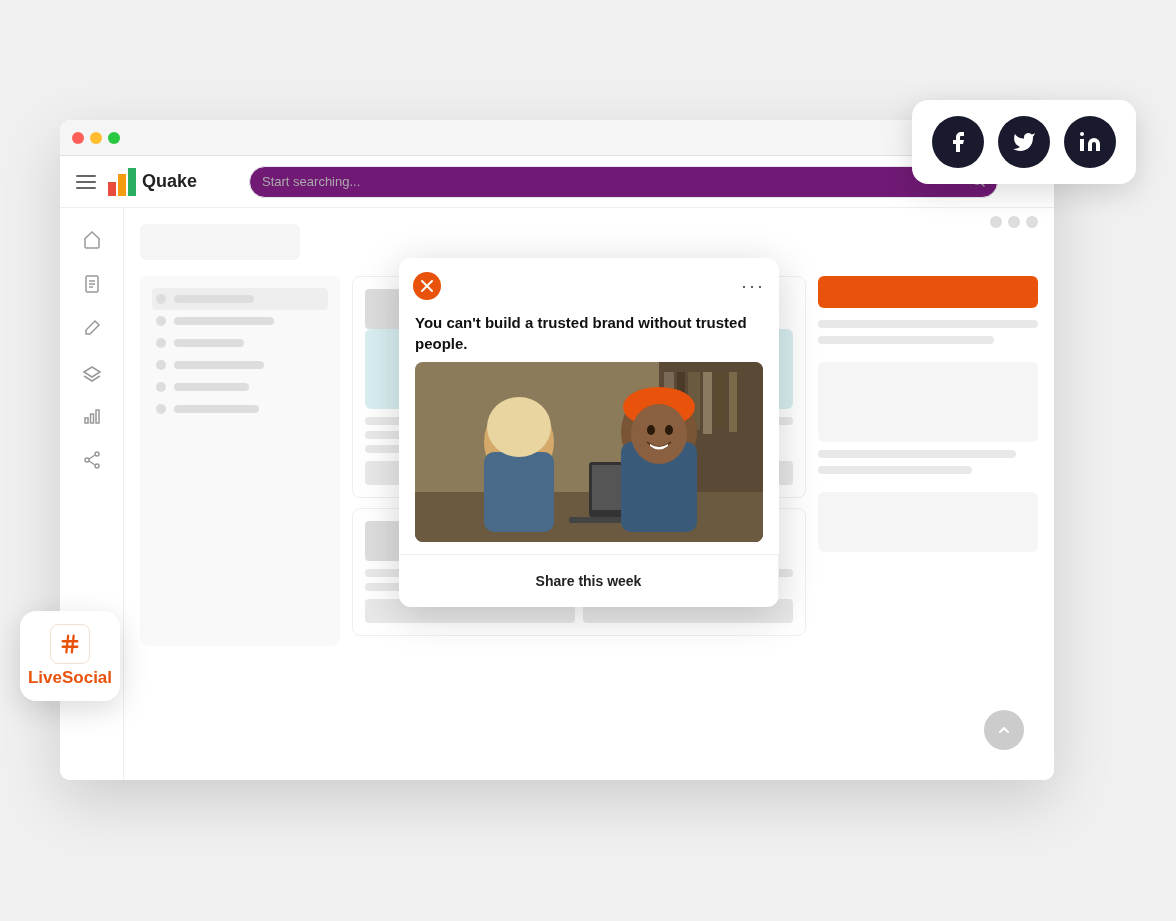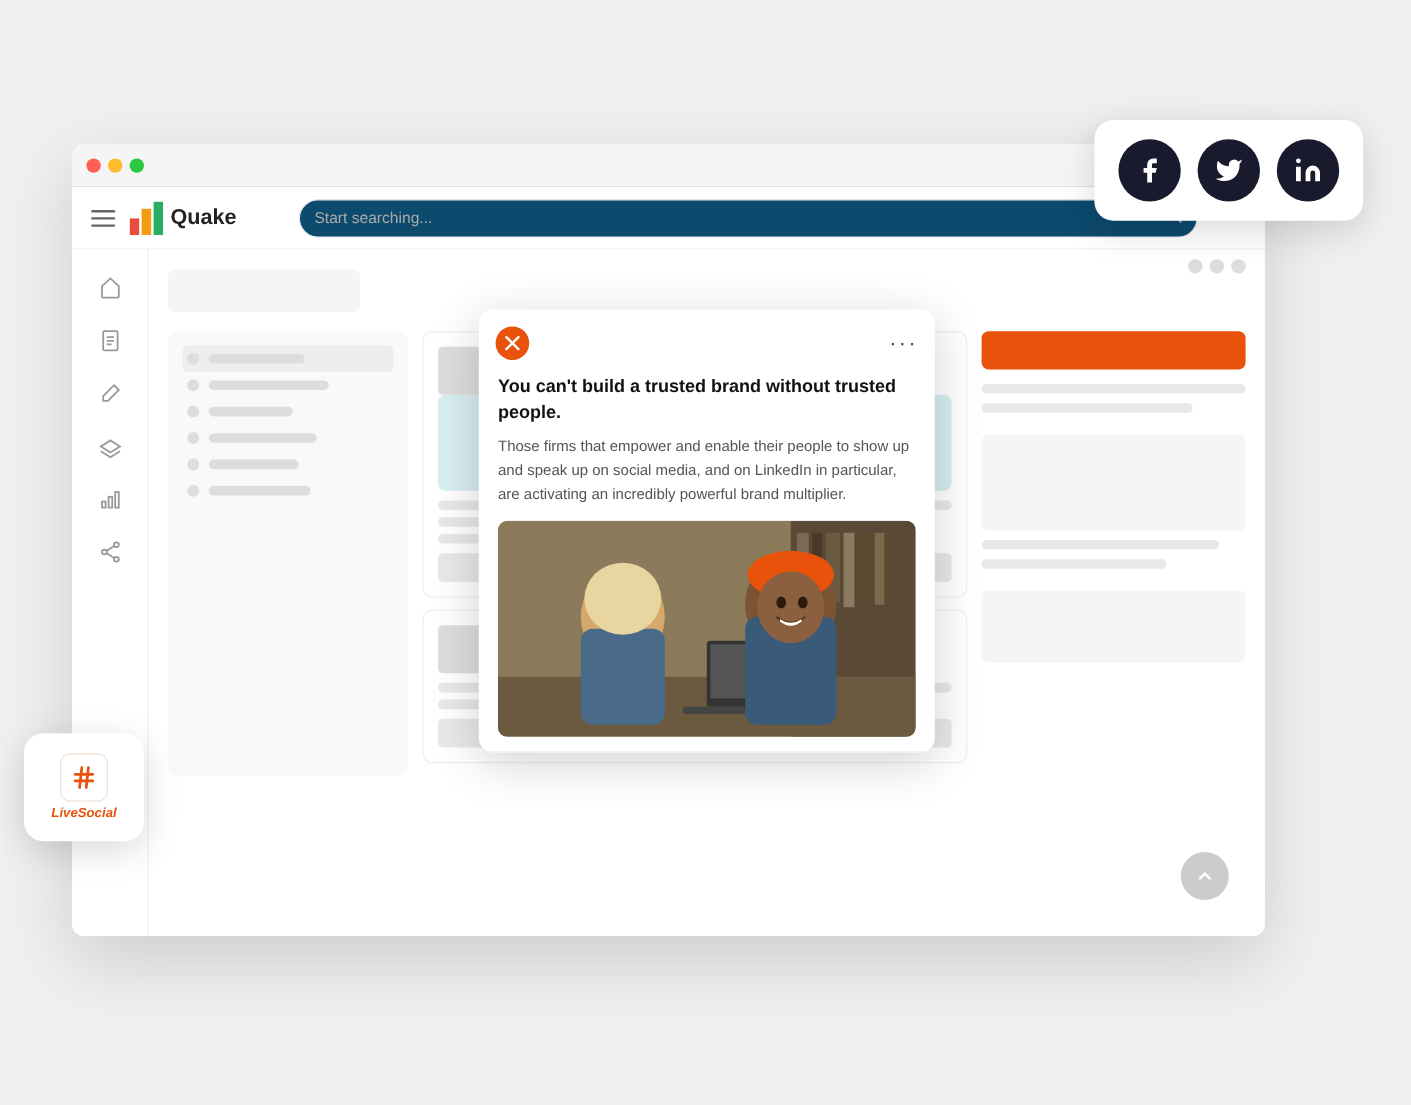--- a/index.html
+++ b/index.html
@@ -83,21 +83,21 @@
       height: 28px;
     }
     .logo-text {
       font-size: 18px;
       font-weight: 600;
       color: #222;
     }
     .search-bar {
       flex: 1;
       margin: 0 40px;
-      background: #0c4a6e;
+      background: #701a75;
       border: 1px solid #e8e8e8;
       border-radius: 20px;
       height: 32px;
       display: flex;
       align-items: center;
       padding: 0 12px;
       gap: 8px;
     }
     .search-placeholder {
       font-size: 13px;
@@ -392,24 +392,23 @@
       width: 40px;
       height: 40px;
       border-radius: 8px;
       border: 1px solid #f0e0d0;
       display: flex;
       align-items: center;
       justify-content: center;
     }
     .livesocial-icon svg { width: 22px; height: 22px; fill: #e8520a; }
     .livesocial-text {
-      font-size: 11px;
+      font-size: 17px;
       font-weight: 700;
       color: #e8520a;
-      font-style: italic;
     }
 
     
     .scroll-top-btn {
       position: absolute;
       bottom: 30px;
       right: 30px;
       width: 40px;
       height: 40px;
       background: #ccc;
@@ -624,21 +623,20 @@
           <div class="close-btn">
             <svg viewBox="0 0 14 14" fill="none">
               <line x1="2" y1="2" x2="12" y2="12" stroke="white" stroke-width="2" stroke-linecap="round"></line>
               <line x1="12" y1="2" x2="2" y2="12" stroke="white" stroke-width="2" stroke-linecap="round"></line>
             </svg>
           </div>
           <button class="more-btn">···</button>
         </div>
         <div class="modal-body">
           <p class="modal-title">You can't build a trusted brand without trusted people.</p>
-          <p class="modal-text">Those firms that empower and enable their people to show up and speak up on social media, and on LinkedIn in particular, are activating an incredibly powerful brand multiplier.</p>
           <div class="modal-image">
             
             <svg width="100%" height="100%" viewBox="0 0 380 180" preserveAspectRatio="xMidYMid slice">
 
               <rect width="380" height="180" fill="#8B7B5A"></rect>
 
               <rect x="260" y="0" width="120" height="180" fill="#5a4a35"></rect>
               <rect x="265" y="10" width="10" height="60" fill="#7a6a55"></rect>
               <rect x="278" y="10" width="8" height="55" fill="#4a3a28"></rect>
               <rect x="289" y="10" width="12" height="58" fill="#6a5a40"></rect>
@@ -669,20 +667,23 @@
               <path d="M248 80 Q260 90 272 80" stroke="#5a3a1a" stroke-width="2" fill="none"></path>
 
               <ellipse cx="252" cy="68" rx="4" ry="5" fill="#2a1a0a"></ellipse>
               <ellipse cx="270" cy="68" rx="4" ry="5" fill="#2a1a0a"></ellipse>
 
               <path d="M251 82 Q260 88 269 82 L269 84 Q260 91 251 84Z" fill="white"></path>
             </svg>
           </div>
         </div>
         <div class="modal-footer">
+          <button class="modal-footer-btn">
+            <span>Share this week</span>
+          </button>
         </div>
       </div>
     </div>
   </div>
 </div>
 
 <div class="social-card">
   <div class="social-circle">
     <svg viewBox="0 0 24 24">
       <path d="M18 2h-3a5 5 0 00-5 5v3H7v4h3v8h4v-8h3l1-4h-4V7a1 1 0 011-1h3z"></path>

